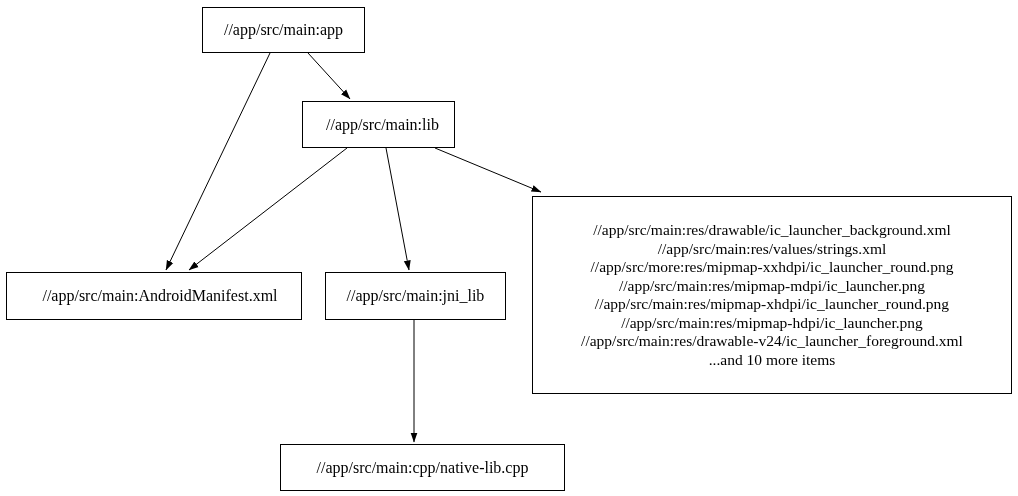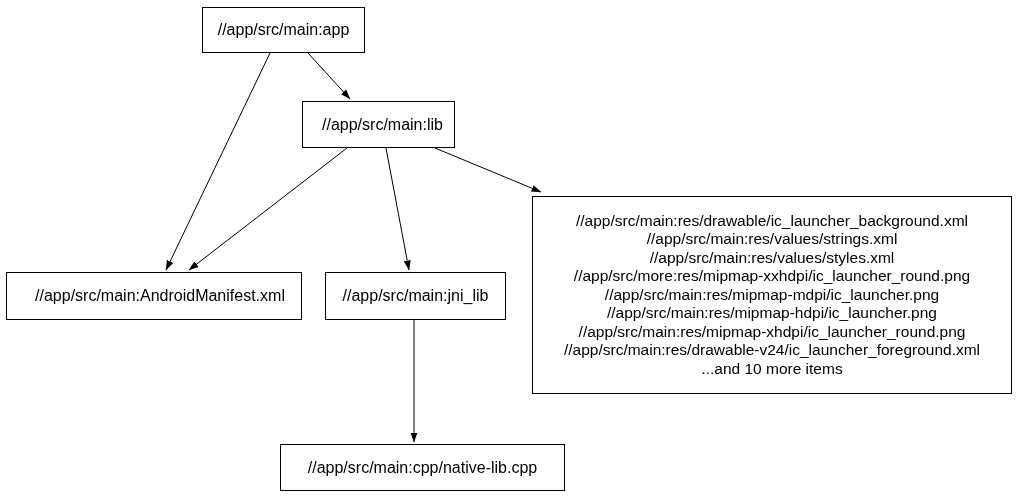--- a/index.html
+++ b/index.html
@@ -5,21 +5,21 @@
   html, body {
     margin: 0;
     padding: 0;
     background: #ffffff;
   }
   #canvas {
     position: relative;
     width: 1018px;
     height: 496px;
     background: #ffffff;
-    font-family: Liberation Sans, sans-serif;
+    font-family: Liberation Serif, serif;
     color: #000000;
     overflow: hidden;
   }
   #edge-layer {
     position: absolute;
     left: 0;
     top: 0;
     width: 1018px;
     height: 496px;
     pointer-events: none;
@@ -79,25 +79,24 @@
     <span>//app/src/main:AndroidManifest.xml</span>
   </div>
 
   <div class="node" style="left:325px; top:272px; width:181px; height:48px;">
     <span>//app/src/main:jni_lib</span>
   </div>
 
   <div class="node node-multi" style="left:532px; top:196px; width:480px; height:198px;">
     <span class="res-line">//app/src/main:res/drawable/ic_launcher_background.xml</span>
     <span class="res-line">//app/src/main:res/values/strings.xml</span>
-    <span class="res-line">//app/src/main:res/values/styles.xml</span>
     <span class="res-line">//app/src/more:res/mipmap-xxhdpi/ic_launcher_round.png</span>
     <span class="res-line">//app/src/main:res/mipmap-mdpi/ic_launcher.png</span>
+    <span class="res-line">//app/src/main:res/mipmap-xhdpi/ic_launcher_round.png</span>
     <span class="res-line">//app/src/main:res/mipmap-hdpi/ic_launcher.png</span>
-    <span class="res-line">//app/src/main:res/mipmap-xhdpi/ic_launcher_round.png</span>
     <span class="res-line">//app/src/main:res/drawable-v24/ic_launcher_foreground.xml</span>
     <span class="res-line">...and 10 more items</span>
   </div>
 
   <div class="node" style="left:280px; top:444px; width:285px; height:47px;">
     <span>//app/src/main:cpp/native-lib.cpp</span>
   </div>
 
 </div>
 

